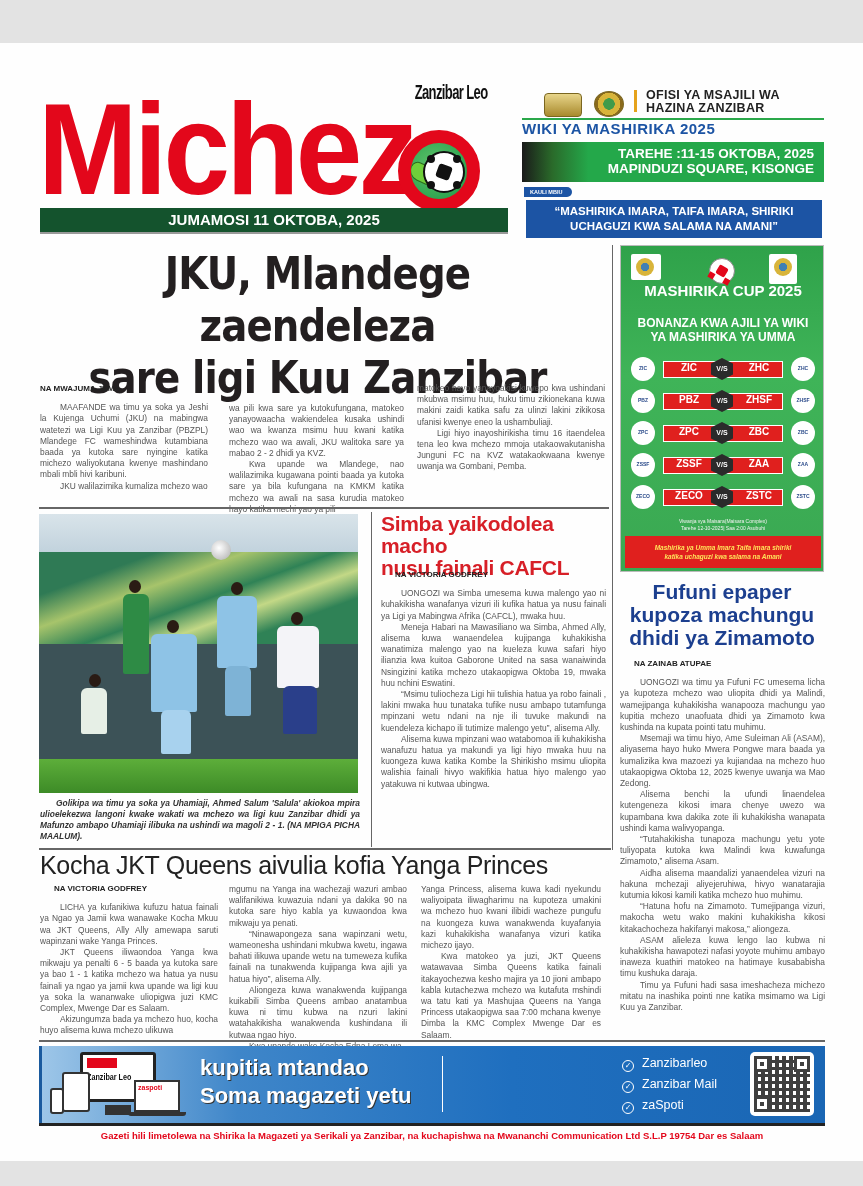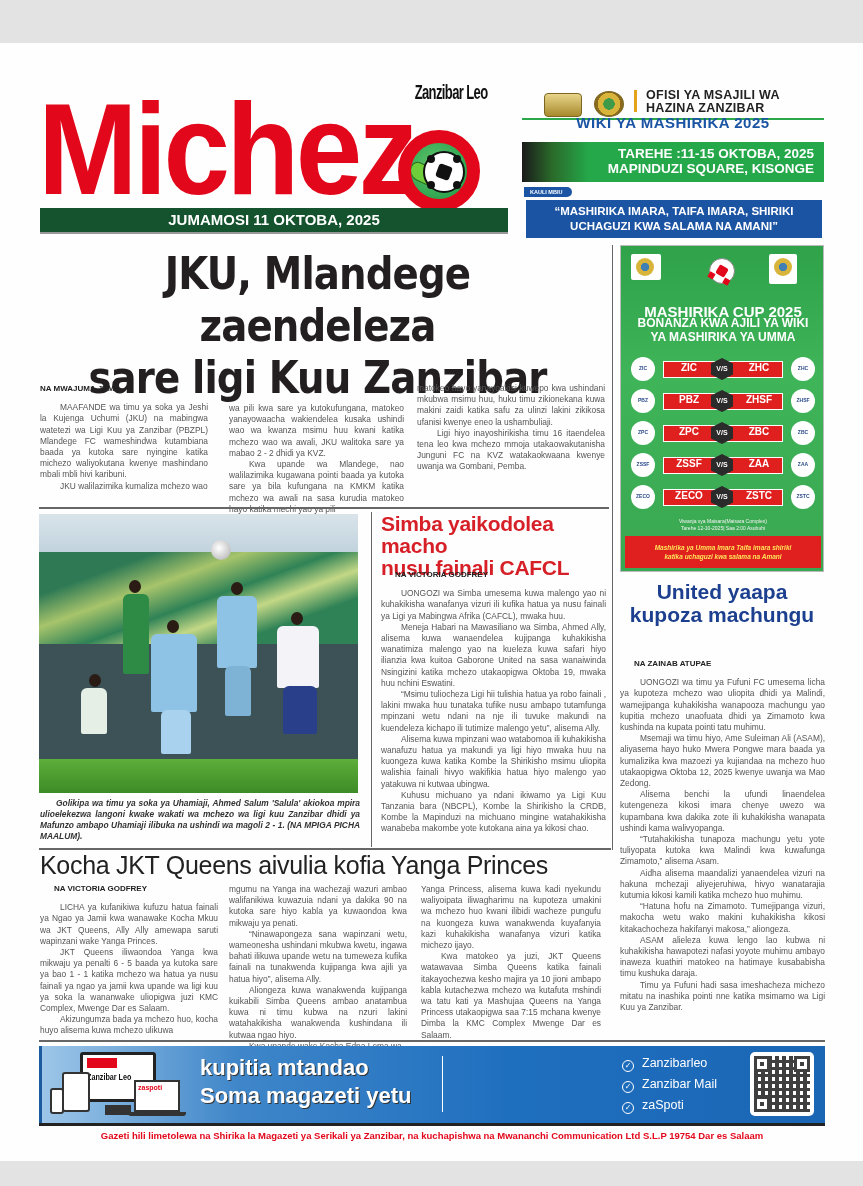--- a/index.html
+++ b/index.html
@@ -20,42 +20,42 @@
 
   
   .ofisi { position: absolute; left: 522px; top: 84px; width: 302px; height: 153px; }
   .ofisi .logos { position: absolute; left: 22px; top: 5px; }
   .crest { position: absolute; width: 38px; height: 24px; border-radius: 4px; background: linear-gradient(#e8d58a,#a88a2d); border: 1px solid #7a6620; }
   .crest.c1 { left: 0; top: 4px; }
   .crest.c2 { left: 50px; top: 2px; width: 30px; height: 26px; border-radius: 50%; background: radial-gradient(circle,#3f9b4a 30%,#d8b43a 32%,#d8b43a 60%,#8a6a1c 62%); }
   .ofisi .vbar { position: absolute; left: 112px; top: 6px; width: 3px; height: 22px; background: #e5a21b; }
   .ofisi .otitle { position: absolute; left: 124px; top: 5px; font-weight: bold; font-size: 12.5px; line-height: 13px; color: #222; letter-spacing: 0.3px; }
   .ofisi .gline { position: absolute; left: 0; top: 34px; width: 302px; height: 2px; background: #2aa84a; }
-  .ofisi .wiki { position: absolute; left: 0; top: 30px; width: 302px; text-align: center; font-weight: bold; font-size: 15px; color: #1c54a4; letter-spacing: 0.5px; }
+  .ofisi .wiki { position: absolute; left: 0; top: 36px; width: 302px; text-align: left; font-weight: bold; font-size: 15px; color: #1c54a4; letter-spacing: 0.5px; }
   .ofisi .green { position: absolute; left: 0; top: 58px; width: 302px; height: 40px; background: linear-gradient(90deg,#1a1a1a 0%, #2a6a2a 10%, #24a84a 22%, #24a84a 100%); color: #fff; font-weight: bold; font-size: 13.5px; line-height: 15px; text-align: right; padding: 4px 10px 4px 0; }
   .ofisi .kauli { position: absolute; left: 2px; top: 103px; height: 10px; padding: 0 10px 0 6px; background: #1c54a4; color: #fff; font-size: 5.5px; font-weight: bold; line-height: 10px; border-radius: 0 6px 6px 0; }
   .ofisi .motto { position: absolute; left: 4px; top: 116px; width: 296px; height: 38px; background: #1c54a4; color: #fff; font-weight: bold; font-size: 11.5px; line-height: 15px; text-align: center; padding-top: 4px; }
 
   
   .headline { position: absolute; left: 30px; top: 248px; width: 575px; text-align: center; font-family: "DejaVu Sans", sans-serif; font-weight: bold; font-size: 44px; line-height: 52px; color: #231f20; letter-spacing: -1px; transform: scaleX(0.88); transform-origin: center top; }
 
   .col { position: absolute; font-size: 8.4px; line-height: 11.2px; color: #555; text-align: justify; }
   .col p { text-indent: 20px; }
   .byline { font-weight: bold; font-size: 8px; color: #222; text-indent: 0 !important; margin-bottom: 8px; }
 
   
   .cup { position: absolute; left: 620px; top: 245px; width: 204px; height: 327px; background: linear-gradient(#2fa24a, #3fb458 40%, #3aa852 100%); border: 1px solid #bbb; }
   .cup .logo { position: absolute; top: 8px; width: 30px; height: 26px; background: #fff; border-radius: 2px; }
   .cup .logo.l1 { left: 10px; }
   .cup .logo.l2 { left: 148px; width: 28px; height: 30px; }
   .cup .logo.l1::after, .cup .logo.l2::after { content:""; position:absolute; left:5px; top:4px; width:18px; height:18px; border-radius:50%; background: radial-gradient(circle,#3f7fb3 30%,#d8b43a 35%); }
   .cup .cball { position: absolute; left: 88px; top: 12px; width: 26px; height: 26px; border-radius: 50%; background: #fff; border: 1px solid #888; }
   .cup .cball::after { content:""; position:absolute; left:7px; top:7px; width:10px; height:10px; background:#e3071b; border-radius:2px; transform: rotate(30deg); box-shadow: -7px 9px 0 -2px #e3071b, 9px 7px 0 -2px #e3071b; }
   .cup .ct { position: absolute; left: 0; width: 204px; text-align: center; color: #fff; font-weight: bold; }
-  .cup .ct1 { top: 57px; font-size: 15px; }
+  .cup .ct1 { top: 36px; font-size: 15px; }
   .cup .ct2 { top: 70px; font-size: 12px; line-height: 14px; }
   .match { position: absolute; left: 10px; width: 184px; height: 26px; }
   .match .tl { position: absolute; left: 0; top: 1px; width: 24px; height: 24px; border-radius: 50%; background: #fff; }
   .match .tr { position: absolute; right: 0; top: 1px; width: 24px; height: 24px; border-radius: 50%; background: #fff; }
   .match .tl span, .match .tr span { position:absolute; left:0; top:8px; width:24px; text-align:center; font-size:5px; font-weight:bold; color:#2a4a8a; }
   .match .bar { position: absolute; left: 32px; top: 5px; width: 120px; height: 17px; background: #e0201e; border: 1px solid #fff; }
   .match .home, .match .away { position: absolute; top: 6px; font-weight: bold; font-size: 10px; color: #fff; width: 44px; text-align: center; }
   .match .home { left: 36px; } .match .away { left: 106px; }
   .match .vs { position: absolute; left: 80px; top: 2px; width: 22px; height: 22px; background: #2b2b2b; color: #fff; font-size: 7px; font-weight: bold; text-align: center; line-height: 22px; clip-path: polygon(50% 0,100% 25%,100% 75%,50% 100%,0 75%,0 25%); }
   .cup .venue { position: absolute; left: 0; top: 272px; width: 204px; text-align: center; color: #f3f3f3; font-size: 5px; line-height: 7px; }
@@ -276,28 +276,28 @@
 <div class="simbaH">
   <div>Simba yaikodolea macho</div>
   <div>nusu fainali CAFCL</div>
 </div>
 <div class="col" style="left:381px; top:569px; width:225px;">
   <p class="byline" style="margin-left:14px">NA VICTORIA GODFREY</p>
   <p>UONGOZI wa Simba umesema kuwa malengo yao ni kuhakikisha wanafanya vizuri ili kufika hatua ya nusu fainali ya Ligi ya Mabingwa Afrika (CAFCL), mwaka huu.</p>
   <p>Meneja Habari na Mawasiliano wa Simba, Ahmed Ally, alisema kuwa wanaendelea kujipanga kuhakikisha wanatimiza malengo yao na kueleza kuwa safari hiyo ilianzia kwa kuitoa Gaborone United na sasa wanaiwinda Nsingizini katika mchezo utakaopigwa Oktoba 19, mwaka huu nchini Eswatini.</p>
   <p>“Msimu tuliocheza Ligi hii tulishia hatua ya robo fainali , lakini mwaka huu tunataka tufike nusu ambapo tutamfunga mpinzani wetu ndani na nje  ili tuvuke makundi  na kuendeleza kichapo ili tutimize malengo yetu”, alisema Ally.</p>
   <p>Alisema kuwa mpinzani wao watabomoa ili kuhakikisha wanafuzu hatua ya makundi ya ligi hiyo mwaka huu na kuongeza kuwa katika Kombe la Shirikisho msimu uliopita walishia fainali hivyo wakifikia hatua hiyo malengo yao yatakuwa ni kutwaa ubingwa.</p>
-  <p>Kuhusu michuano ya ndani ikiwamo ya Ligi Kuu Tanzania bara (NBCPL), Kombe la Shirikisho  la CRDB, Kombe la Mapinduzi na michuano mingine watahakikisha wanabeba makombe yote kutokana aina ya kikosi chao.</p>
 </div>
 
 <div class="rule" style="left:39px; top:848px; width:572px; height:2px;"></div>
 
 <div class="fufuniH">
-  <div>United yaapa</div>
+  <div>Fufuni epaper</div>
   <div>kupoza machungu</div>
+  <div>dhidi ya Zimamoto</div>
 </div>
 <div class="col" style="left:620px; top:658px; width:205px;">
   <p class="byline" style="margin-left:14px">NA ZAINAB ATUPAE</p>
   <p>UONGOZI wa timu ya Fufuni FC umesema licha ya kupoteza mchezo wao uliopita dhidi ya Malindi, wamejipanga kuhakikisha wanapooza machungu yao kupitia mchezo unaofuata dhidi ya Zimamoto kwa kushinda na kupata pointi tatu muhimu.</p>
   <p>Msemaji wa timu hiyo, Ame Suleiman Ali (ASAM), aliyasema hayo huko Mwera Pongwe mara baada ya kumalizika kwa mazoezi ya kujiandaa na mchezo huo utakaopigwa Oktoba 12, 2025 kwenye uwanja wa Mao Zedong.</p>
   <p>Alisema benchi la ufundi linaendelea kutengeneza kikosi imara chenye uwezo wa kupambana kwa dakika zote ili kuhakikisha wanapata ushindi kama walivyopanga.</p>
   <p>“Tutahakikisha tunapoza machungu yetu yote tuliyopata kutoka kwa Malindi kwa kuwafunga Zimamoto,” alisema Asam.</p>
   <p>Aidha alisema maandalizi yanaendelea vizuri na hakuna mchezaji aliyejeruhiwa, hivyo wanatarajia kutumia kikosi kamili katika mchezo huo muhimu.</p>
   <p>“Hatuna hofu na Zimamoto. Tumejipanga vizuri, makocha wetu wako makini kuhakikisha kikosi kitakachocheza hakifanyi makosa,” aliongeza.</p>
   <p>ASAM alieleza kuwa lengo lao kubwa ni kuhakikisha hawapotezi nafasi yoyote muhimu ambayo inaweza kuathiri matokeo na hatimaye kusababisha timu kushuka daraja.</p>
@@ -312,21 +312,21 @@
   <p>Akizungumza bada ya mchezo huo, kocha huyo alisema kuwa mchezo ulikuwa</p>
 </div>
 <div class="col" style="left:229px; top:884px; width:178px;">
   <p style="text-indent:0">mgumu na Yanga ina wachezaji wazuri ambao walifanikiwa kuwazuia ndani ya dakika 90 na kutoka sare hiyo kabla ya kuwaondoa kwa mikwaju ya penati.</p>
   <p>“Ninawapongeza sana wapinzani wetu, wameonesha ushindani mkubwa kwetu, ingawa bahati ilikuwa upande wetu na tumeweza kufika fainali na tunakwenda kujipanga kwa ajili ya hatua hiyo”, alisema Ally.</p>
   <p>Aliongeza kuwa wanakwenda kujipanga kuikabili Simba Queens ambao anatambua kuwa ni timu kubwa na nzuri lakini watahakikisha wanakwenda kushindana ili kutwaa ngao hiyo.</p>
   <p>Kwa upande wake Kocha Edna Lema wa</p>
 </div>
 <div class="col" style="left:421px; top:884px; width:180px;">
   <p style="text-indent:0">Yanga Princess, alisema kuwa kadi nyekundu waliyoipata iliwagharimu na kupoteza umakini wa mchezo huo kwani ilibidi wacheze pungufu na kuongeza kuwa wanakwenda kuyafanyia kazi kuhakikisha wanafanya vizuri katika michezo ijayo.</p>
-  <p>Kwa matokeo ya juzi, JKT Queens watawavaa Simba Queens katika fainali itakayochezwa kesho majira ya 10 jioni ambapo kabla kutachezwa mchezo wa kutafuta mshindi wa tatu kati ya Mashujaa Queens na Yanga Princess utakaopigwa saa 7:15 mchana kwenye Dimba la KMC Complex Mwenge Dar es Salaam.</p>
+  <p>Kwa matokeo ya juzi, JKT Queens watawavaa Simba Queens katika fainali itakayochezwa kesho majira ya 10 jioni ambapo kabla kutachezwa mchezo wa kutafuta mshindi wa tatu kati ya Mashujaa Queens na Yanga Princess utakaopigwa saa 7:00 mchana kwenye Dimba la KMC Complex Mwenge Dar es Salaam.</p>
 </div>
 
 <div class="rule" style="left:39px; top:1040px; width:786px; height:2px;"></div>
 
 <div class="banner">
   <div class="devices">
     <div class="mon">
       <div class="red"></div>
       <div class="zl2">Zanzibar Leo</div>
     </div>

